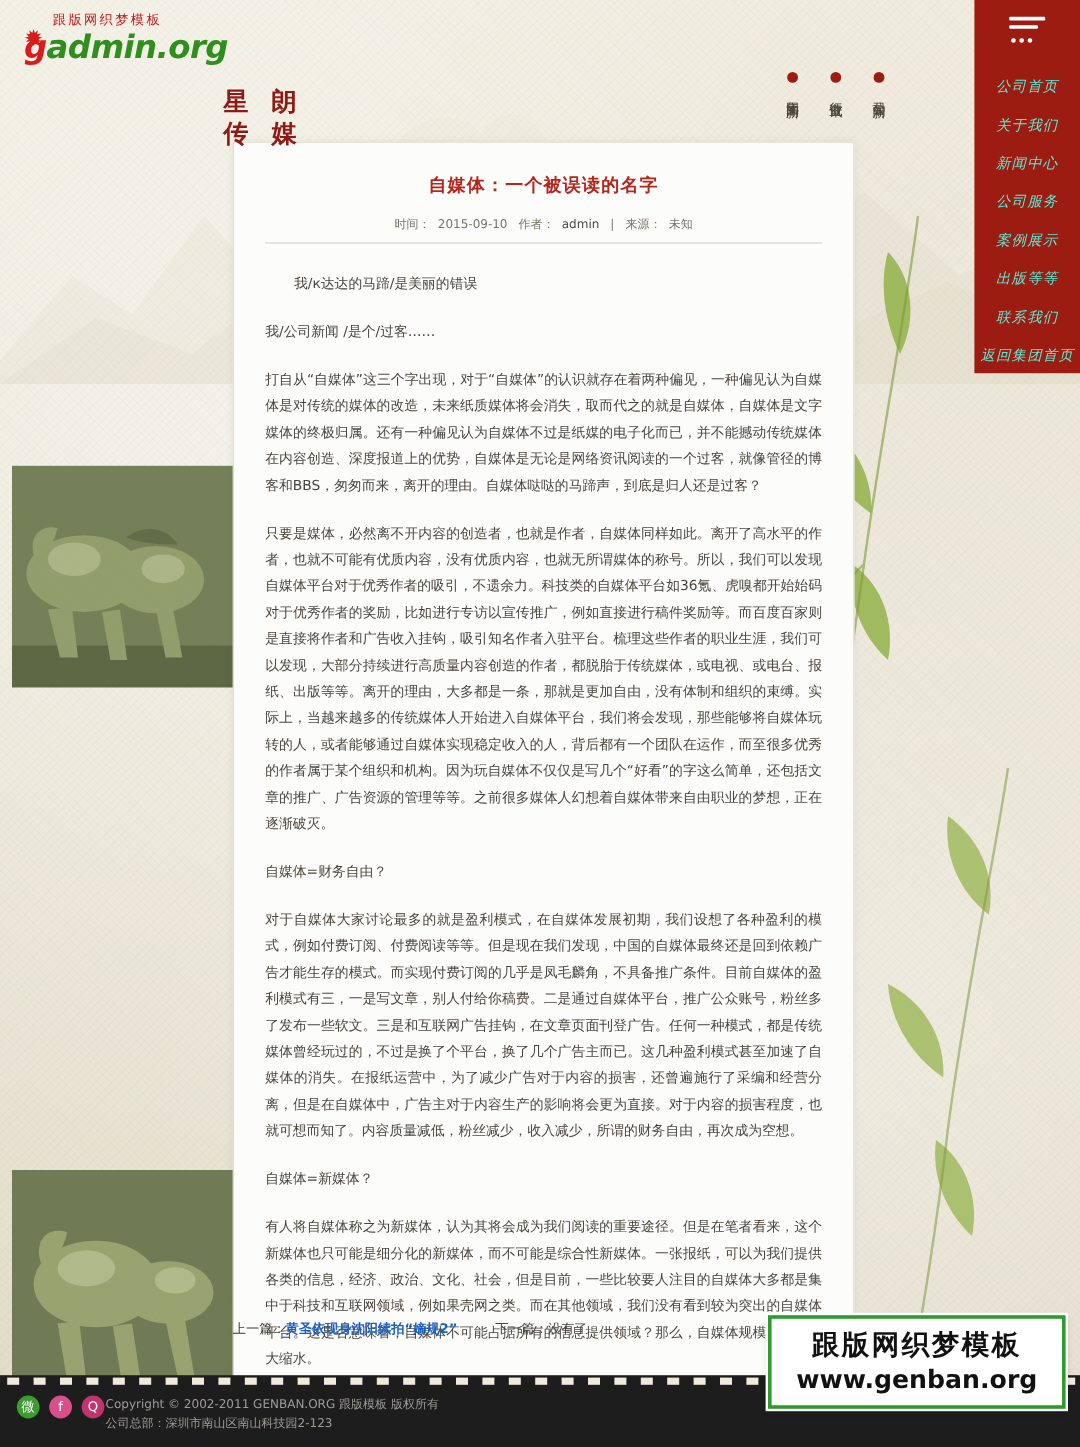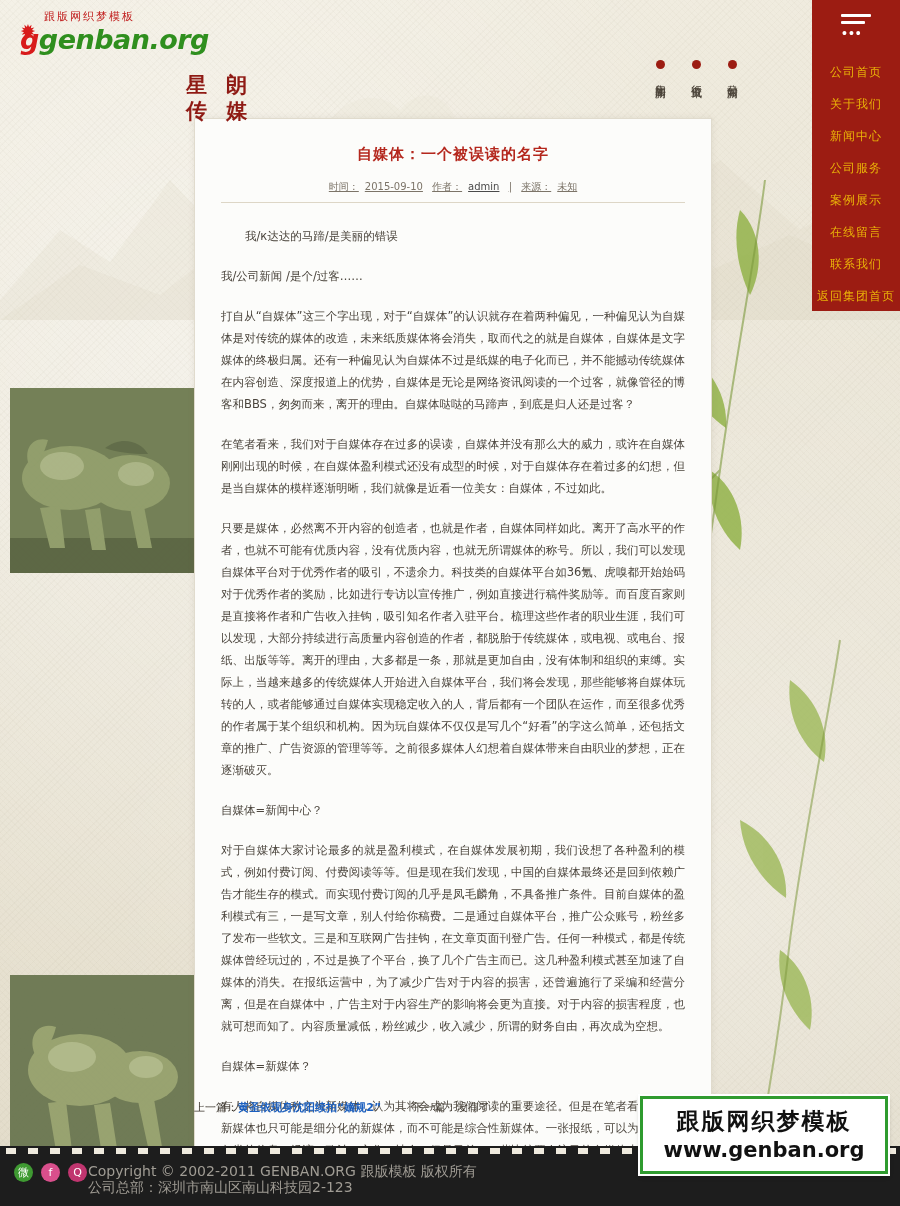--- a/index.html
+++ b/index.html
@@ -137,25 +137,26 @@
     color: #fff; font-size: 14px; letter-spacing: 2px; line-height: 10px;
     padding-left: 1px;
   }
   .side-menu {
     position: absolute; top: 56px; left: 0; right: 0;
   }
   .side-item {
     height: 32px;
     line-height: 32px;
     text-align: center;
-    color: #eab308;
+    color: #5eead4;
     font-size: 12px;
     font-family: "DejaVu Sans", sans-serif;
     cursor: pointer;
     letter-spacing: 1px;
+    font-style: italic;
   }
 
   
   .article {
     position: absolute;
     left: 194px; top: 118px;
     width: 518px;
     min-height: 1010px;
     background: #fcfcfa;
     border: 1px solid #e0dbcd;
@@ -174,21 +175,21 @@
   }
   .art-meta {
     text-align: center;
     font-size: 10px;
     color: #7c7468;
     font-family: "DejaVu Sans", sans-serif;
     padding-bottom: 8px;
     border-bottom: 1px solid #ddd6c6;
     margin-bottom: 22px;
   }
-  .art-meta span { margin: 16px 3px; text-decoration: underline; }
+  .art-meta span { margin: 16px 3px; }
   .art-meta .author { color: #4a4a4a; text-align: center; }
   .art-body p {
     font-size: 11.5px;
     line-height: 22px;
     color: #4a443c;
     margin: 0 0 18px 0;
     font-family: "DejaVu Sans", sans-serif;
     text-align: justify;
   }
   .art-body p.indent { text-indent: 24px; }
@@ -257,21 +258,21 @@
     width: 19px; height: 19px; border-radius: 50%;
     display: flex; align-items: center; justify-content: center;
     font-size: 11px; color: #fff;
     font-family: "DejaVu Sans", sans-serif;
   }
   .f-icon.green { background: #3f9a32; }
   .f-icon.pink { background: #d94f8c; }
   .f-icon.dpink { background: #c0356f; }
   .footer-text {
     position: absolute; left: 88px; top: 9px;
-    font-size: 14px; color: #a09c94;
+    font-size: 10px; color: #a09c94;
     line-height: 16px;
     font-family: "DejaVu Sans", sans-serif;
   }
 </style>
 </head>
 <body>
 
 <div class="bg-paper"></div>
 <div class="bg-noise"></div>
 
@@ -338,21 +339,21 @@
     <ellipse cx="62" cy="82" rx="24" ry="15"></ellipse>
     <ellipse cx="136" cy="92" rx="17" ry="11"></ellipse>
   </g>
   <rect y="184" width="185" height="16" fill="#4e5838"></rect>
 </svg>
 
 <div class="logo-wrap">
   <div class="logo-cn">跟版网织梦模板</div>
   <span class="logo-star">✹</span>
   <div class="logo-main">
-    <span class="logo-g">g</span><span class="logo-rest">genban.org</span>
+    <span class="logo-g">g</span><span class="logo-rest">admin.org</span>
   </div>
 </div>
 
 <div class="brand">
   <div>星 朗</div>
   <div>传 媒</div>
 </div>
 
 <div class="topnav">
   <div class="topnav-item">
@@ -374,41 +375,40 @@
     <div class="bar"></div>
     <div class="bar b2"></div>
     <div class="dots">•••</div>
   </div>
   <div class="side-menu">
     <div class="side-item">公司首页</div>
     <div class="side-item">关于我们</div>
     <div class="side-item">新闻中心</div>
     <div class="side-item">公司服务</div>
     <div class="side-item">案例展示</div>
-    <div class="side-item">在线留言</div>
+    <div class="side-item">出版等等</div>
     <div class="side-item">联系我们</div>
     <div class="side-item">返回集团首页</div>
   </div>
 </div>
 
 <div class="article">
   <h1 class="art-title">自媒体：一个被误读的名字</h1>
   <div class="art-meta">
     <span>时间：</span><span>2015-09-10</span>
     <span>作者：</span><span class="author">admin</span>
     <span>|</span>
     <span>来源：</span><span>未知</span>
   </div>
   <div class="art-body">
     <p class="indent">我/к达达的马蹄/是美丽的错误</p>
     <p>我/公司新闻 /是个/过客……</p>
     <p>打自从“自媒体”这三个字出现，对于“自媒体”的认识就存在着两种偏见，一种偏见认为自媒体是对传统的媒体的改造，未来纸质媒体将会消失，取而代之的就是自媒体，自媒体是文字媒体的终极归属。还有一种偏见认为自媒体不过是纸媒的电子化而已，并不能撼动传统媒体在内容创造、深度报道上的优势，自媒体是无论是网络资讯阅读的一个过客，就像管径的博客和BBS，匆匆而来，离开的理由。自媒体哒哒的马蹄声，到底是归人还是过客？</p>
-    <p>在笔者看来，我们对于自媒体存在过多的误读，自媒体并没有那么大的威力，或许在自媒体刚刚出现的时候，在自媒体盈利模式还没有成型的时候，对于自媒体存在着过多的幻想，但是当自媒体的模样逐渐明晰，我们就像是近看一位美女：自媒体，不过如此。</p>
     <p>只要是媒体，必然离不开内容的创造者，也就是作者，自媒体同样如此。离开了高水平的作者，也就不可能有优质内容，没有优质内容，也就无所谓媒体的称号。所以，我们可以发现自媒体平台对于优秀作者的吸引，不遗余力。科技类的自媒体平台如36氪、虎嗅都开始始码对于优秀作者的奖励，比如进行专访以宣传推广，例如直接进行稿件奖励等。而百度百家则是直接将作者和广告收入挂钩，吸引知名作者入驻平台。梳理这些作者的职业生涯，我们可以发现，大部分持续进行高质量内容创造的作者，都脱胎于传统媒体，或电视、或电台、报纸、出版等等。离开的理由，大多都是一条，那就是更加自由，没有体制和组织的束缚。实际上，当越来越多的传统媒体人开始进入自媒体平台，我们将会发现，那些能够将自媒体玩转的人，或者能够通过自媒体实现稳定收入的人，背后都有一个团队在运作，而至很多优秀的作者属于某个组织和机构。因为玩自媒体不仅仅是写几个“好看”的字这么简单，还包括文章的推广、广告资源的管理等等。之前很多媒体人幻想着自媒体带来自由职业的梦想，正在逐渐破灭。</p>
-    <p>自媒体=新闻中心？</p>
+    <p>自媒体=财务自由？</p>
     <p>对于自媒体大家讨论最多的就是盈利模式，在自媒体发展初期，我们设想了各种盈利的模式，例如付费订阅、付费阅读等等。但是现在我们发现，中国的自媒体最终还是回到依赖广告才能生存的模式。而实现付费订阅的几乎是凤毛麟角，不具备推广条件。目前自媒体的盈利模式有三，一是写文章，别人付给你稿费。二是通过自媒体平台，推广公众账号，粉丝多了发布一些软文。三是和互联网广告挂钩，在文章页面刊登广告。任何一种模式，都是传统媒体曾经玩过的，不过是换了个平台，换了几个广告主而已。这几种盈利模式甚至加速了自媒体的消失。在报纸运营中，为了减少广告对于内容的损害，还曾遍施行了采编和经营分离，但是在自媒体中，广告主对于内容生产的影响将会更为直接。对于内容的损害程度，也就可想而知了。内容质量减低，粉丝减少，收入减少，所谓的财务自由，再次成为空想。</p>
     <p>自媒体=新媒体？</p>
     <p>有人将自媒体称之为新媒体，认为其将会成为我们阅读的重要途径。但是在笔者看来，这个新媒体也只可能是细分化的新媒体，而不可能是综合性新媒体。一张报纸，可以为我们提供各类的信息，经济、政治、文化、社会，但是目前，一些比较要人注目的自媒体大多都是集中于科技和互联网领域，例如果壳网之类。而在其他领域，我们没有看到较为突出的自媒体平台。这是否意味着，自媒体不可能占据所有的信息提供领域？那么，自媒体规模也就会大大缩水。</p>
 
   </div>
 </div>
 
 <div class="pager">
   <span class="prev-label">上一篇：</span><a>黄圣依现身沈阳续拍“嫡规2”</a>
   <span class="next-wrap">下一篇：没有了</span>

